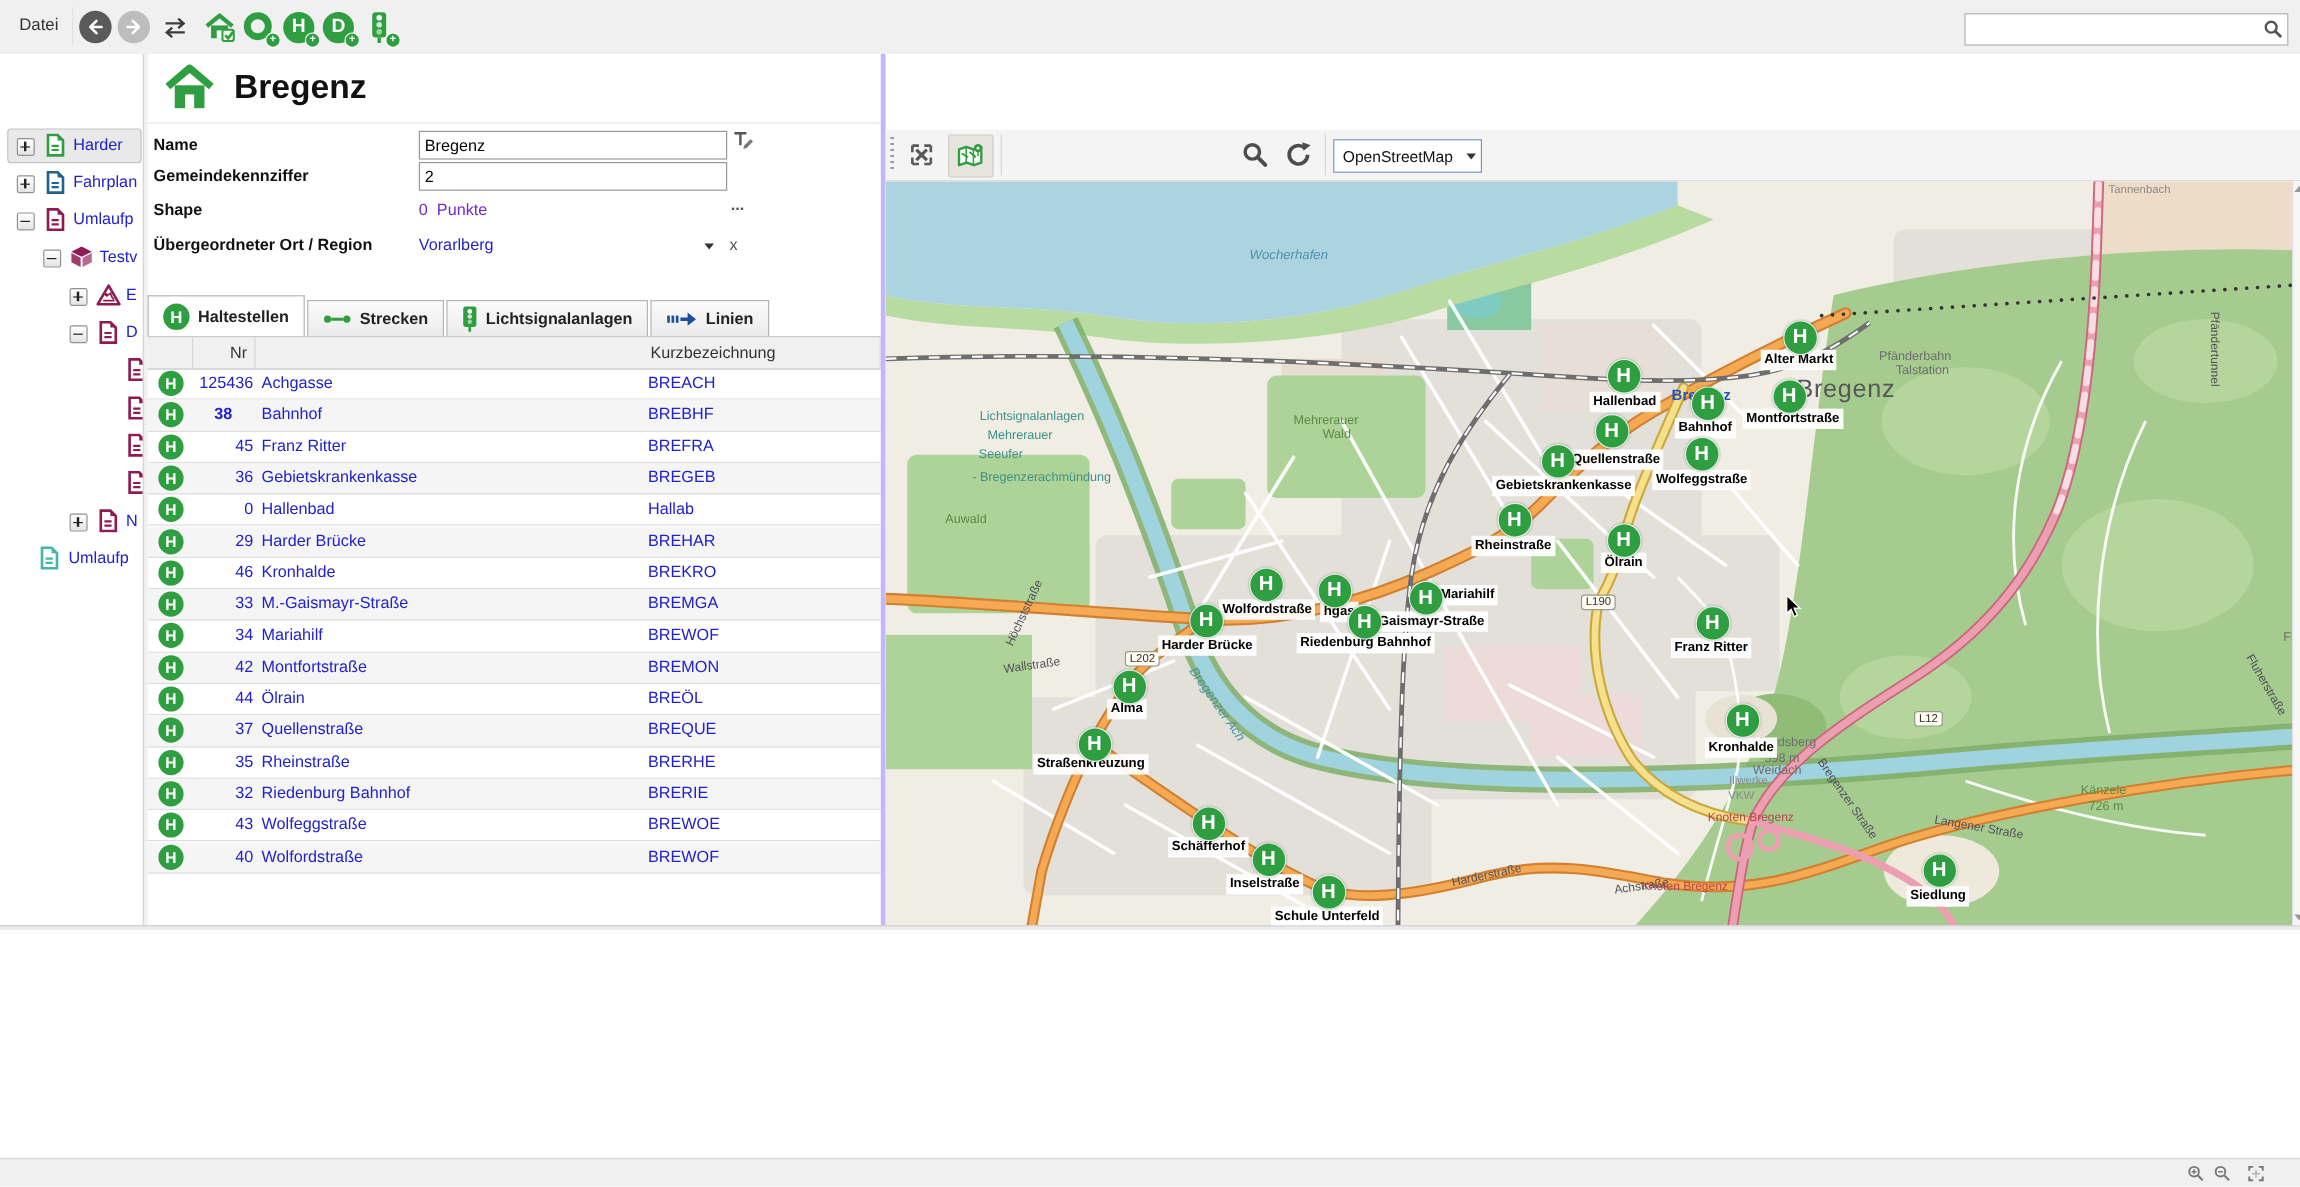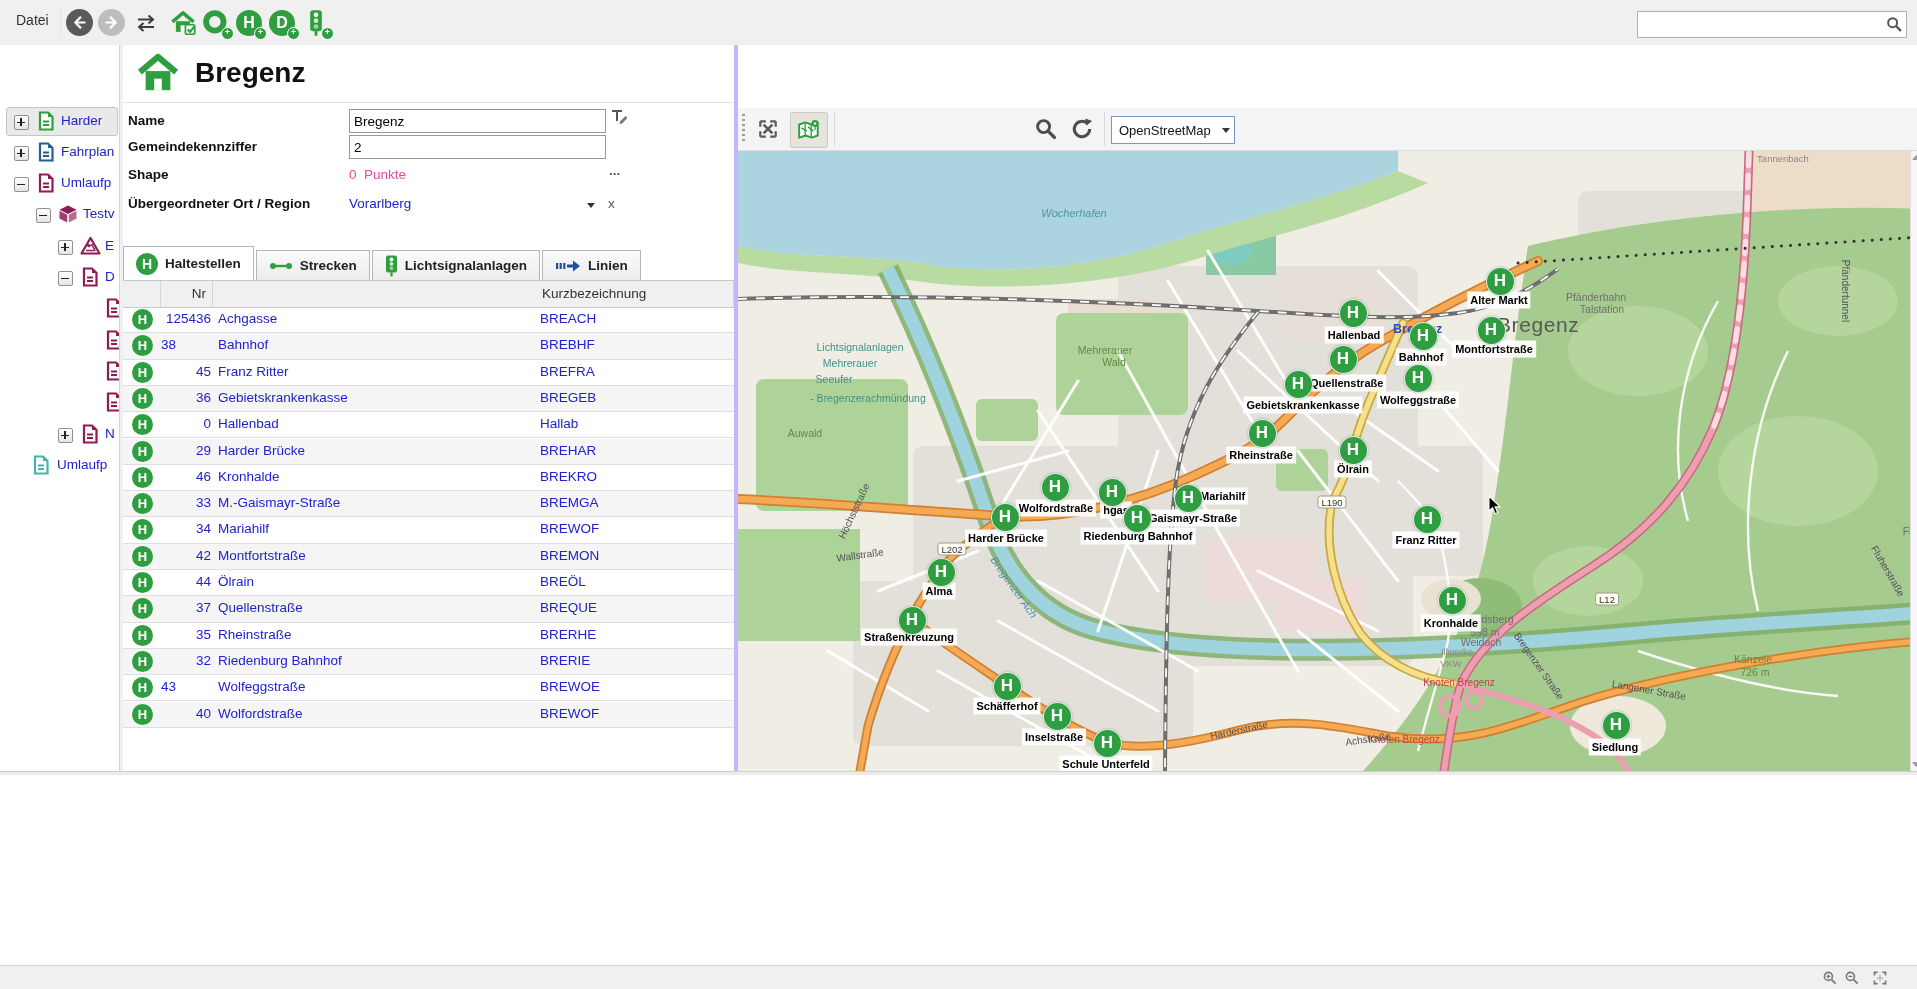--- a/index.html
+++ b/index.html
@@ -24,21 +24,21 @@
   .expander.plus::after{content:"";position:absolute;left:5.2px;top:2px;width:1.6px;height:8px;background:#222;}
   .tree-ico{position:absolute;top:3px;width:20px;height:20px;}
   .tree-label{position:absolute;top:5px;color:#2121CD;white-space:nowrap;}
   
   #panel{position:absolute;left:123px;top:45px;width:611px;height:726px;background:#fff;}
   #page-head{position:absolute;left:14px;top:8px;display:flex;align-items:center;}
   #page-title{font-size:28px;font-weight:bold;margin-left:16px;color:#111;}
   #head-line{position:absolute;left:0;top:57px;width:611px;height:1px;background:#e3e3e3;}
   .f-label{position:absolute;left:5px;font-weight:bold;color:#111;}
   .f-input{position:absolute;left:226px;width:247px;height:20px;border:1px solid #999;background:#fff;font-family:inherit;font-size:13.5px;padding:1px 4px;}
-  .f-static{position:absolute;left:226px;color:#ec4899;}
+  .f-static{position:absolute;left:226px;color:#6d28d9;}
   .f-link{position:absolute;left:226px;color:#2121CD;}
   .f-side{position:absolute;color:#555;}
   
   #tabs{position:absolute;left:0;top:202px;height:33px;display:flex;align-items:flex-end;}
   .tab{display:flex;align-items:center;gap:7px;height:29px;padding:0 12px;border:1px solid #b5b5b5;border-bottom:none;background:linear-gradient(#fbfbfb,#ebebeb);margin-right:2px;font-weight:bold;font-size:13.5px;color:#222;}
   .tab.active{height:33px;background:#fff;position:relative;z-index:2;}
   .hdot{display:inline-flex;align-items:center;justify-content:center;background:#2F9E41;color:#fff;border-radius:50%;font-weight:bold;}
   
   #grid{position:absolute;left:0;top:235px;width:611px;}
   .g-head{position:absolute;left:0;top:0;width:611px;height:26px;background:#f0f0f0;border-top:1px solid #c9c9c9;border-bottom:1px solid #c9c9c9;}
@@ -353,34 +353,34 @@
           <span>Linien</span>
         </div>
       </div>
     <div id="grid">
         <div class="g-head">
           <div class="g-hcell" style="left: 0px; width: 38px;"></div>
           <div class="g-hcell" style="left: 38px; width: 52px; text-align: right; padding-right: 6px;">Nr</div>
           <div class="g-hcell" style="left: 413px; width: 198px;">Kurzbezeichnung</div>
         </div>
         <div class="g-row" style="top: 27px;"><span><span class="hdot" style="width:21px;height:21px;font-size:13px;position:absolute;left:9px;top:2px">H</span></span><div class="g-cell" style="left: 38px; width: 50px; text-align: right;">125436</div><div class="g-cell" style="left: 95px;">Achgasse</div><div class="g-cell" style="left: 417px;">BREACH</div></div>
-        <div class="g-row alt" style="top: 53.3px;"><span><span class="hdot" style="width:21px;height:21px;font-size:13px;position:absolute;left:9px;top:2px">H</span></span><div class="g-cell" style="left: 38px; width: 50px; text-align: left;">38</div><div class="g-cell" style="left: 95px;">Bahnhof</div><div class="g-cell" style="left: 417px;">BREBHF</div></div>
+        <div class="g-row alt" style="top: 53.3px;"><span><span class="hdot" style="width:21px;height:21px;font-size:13px;position:absolute;left:9px;top:2px">H</span></span><div class="g-cell" style="left: 38px; width: 50px; text-align: center; font-weight: bold;">38</div><div class="g-cell" style="left: 95px;">Bahnhof</div><div class="g-cell" style="left: 417px;">BREBHF</div></div>
         <div class="g-row" style="top: 79.6px;"><span><span class="hdot" style="width:21px;height:21px;font-size:13px;position:absolute;left:9px;top:2px">H</span></span><div class="g-cell" style="left: 38px; width: 50px; text-align: right;">45</div><div class="g-cell" style="left: 95px;">Franz Ritter</div><div class="g-cell" style="left: 417px;">BREFRA</div></div>
         <div class="g-row alt" style="top: 105.9px;"><span><span class="hdot" style="width:21px;height:21px;font-size:13px;position:absolute;left:9px;top:2px">H</span></span><div class="g-cell" style="left: 38px; width: 50px; text-align: right;">36</div><div class="g-cell" style="left: 95px;">Gebietskrankenkasse</div><div class="g-cell" style="left: 417px;">BREGEB</div></div>
         <div class="g-row" style="top: 132.2px;"><span><span class="hdot" style="width:21px;height:21px;font-size:13px;position:absolute;left:9px;top:2px">H</span></span><div class="g-cell" style="left: 38px; width: 50px; text-align: right;">0</div><div class="g-cell" style="left: 95px;">Hallenbad</div><div class="g-cell" style="left: 417px;">Hallab</div></div>
         <div class="g-row alt" style="top: 158.5px;"><span><span class="hdot" style="width:21px;height:21px;font-size:13px;position:absolute;left:9px;top:2px">H</span></span><div class="g-cell" style="left: 38px; width: 50px; text-align: right;">29</div><div class="g-cell" style="left: 95px;">Harder Brücke</div><div class="g-cell" style="left: 417px;">BREHAR</div></div>
         <div class="g-row" style="top: 184.8px;"><span><span class="hdot" style="width:21px;height:21px;font-size:13px;position:absolute;left:9px;top:2px">H</span></span><div class="g-cell" style="left: 38px; width: 50px; text-align: right;">46</div><div class="g-cell" style="left: 95px;">Kronhalde</div><div class="g-cell" style="left: 417px;">BREKRO</div></div>
         <div class="g-row alt" style="top: 211.1px;"><span><span class="hdot" style="width:21px;height:21px;font-size:13px;position:absolute;left:9px;top:2px">H</span></span><div class="g-cell" style="left: 38px; width: 50px; text-align: right;">33</div><div class="g-cell" style="left: 95px;">M.-Gaismayr-Straße</div><div class="g-cell" style="left: 417px;">BREMGA</div></div>
         <div class="g-row" style="top: 237.4px;"><span><span class="hdot" style="width:21px;height:21px;font-size:13px;position:absolute;left:9px;top:2px">H</span></span><div class="g-cell" style="left: 38px; width: 50px; text-align: right;">34</div><div class="g-cell" style="left: 95px;">Mariahilf</div><div class="g-cell" style="left: 417px;">BREWOF</div></div>
         <div class="g-row alt" style="top: 263.7px;"><span><span class="hdot" style="width:21px;height:21px;font-size:13px;position:absolute;left:9px;top:2px">H</span></span><div class="g-cell" style="left: 38px; width: 50px; text-align: right;">42</div><div class="g-cell" style="left: 95px;">Montfortstraße</div><div class="g-cell" style="left: 417px;">BREMON</div></div>
         <div class="g-row" style="top: 290px;"><span><span class="hdot" style="width:21px;height:21px;font-size:13px;position:absolute;left:9px;top:2px">H</span></span><div class="g-cell" style="left: 38px; width: 50px; text-align: right;">44</div><div class="g-cell" style="left: 95px;">Ölrain</div><div class="g-cell" style="left: 417px;">BREÖL</div></div>
         <div class="g-row alt" style="top: 316.3px;"><span><span class="hdot" style="width:21px;height:21px;font-size:13px;position:absolute;left:9px;top:2px">H</span></span><div class="g-cell" style="left: 38px; width: 50px; text-align: right;">37</div><div class="g-cell" style="left: 95px;">Quellenstraße</div><div class="g-cell" style="left: 417px;">BREQUE</div></div>
         <div class="g-row" style="top: 342.6px;"><span><span class="hdot" style="width:21px;height:21px;font-size:13px;position:absolute;left:9px;top:2px">H</span></span><div class="g-cell" style="left: 38px; width: 50px; text-align: right;">35</div><div class="g-cell" style="left: 95px;">Rheinstraße</div><div class="g-cell" style="left: 417px;">BRERHE</div></div>
         <div class="g-row alt" style="top: 368.9px;"><span><span class="hdot" style="width:21px;height:21px;font-size:13px;position:absolute;left:9px;top:2px">H</span></span><div class="g-cell" style="left: 38px; width: 50px; text-align: right;">32</div><div class="g-cell" style="left: 95px;">Riedenburg Bahnhof</div><div class="g-cell" style="left: 417px;">BRERIE</div></div>
-        <div class="g-row" style="top: 395.2px;"><span><span class="hdot" style="width:21px;height:21px;font-size:13px;position:absolute;left:9px;top:2px">H</span></span><div class="g-cell" style="left: 38px; width: 50px; text-align: left;">43</div><div class="g-cell" style="left: 95px;">Wolfeggstraße</div><div class="g-cell" style="left: 417px;">BREWOE</div></div>
+        <div class="g-row" style="top: 395.2px;"><span><span class="hdot" style="width:21px;height:21px;font-size:13px;position:absolute;left:9px;top:2px">H</span></span><div class="g-cell" style="left: 38px; width: 50px; text-align: right;">43</div><div class="g-cell" style="left: 95px;">Wolfeggstraße</div><div class="g-cell" style="left: 417px;">BREWOE</div></div>
         <div class="g-row alt" style="top: 421.5px;"><span><span class="hdot" style="width:21px;height:21px;font-size:13px;position:absolute;left:9px;top:2px">H</span></span><div class="g-cell" style="left: 38px; width: 50px; text-align: right;">40</div><div class="g-cell" style="left: 95px;">Wolfordstraße</div><div class="g-cell" style="left: 417px;">BREWOF</div></div>
       </div>
   </div>
 
   <div id="mappanel">
     <div id="maptoolbar">
       <div class="mt-grip"></div>
       <div class="mt-btn" style="left:12px">
         <svg width="22" height="22" viewBox="0 0 20 20">
           <path d="M6 6 L14 14 M14 6 L6 14" stroke="#5a5a5a" stroke-width="2.4"></path>

